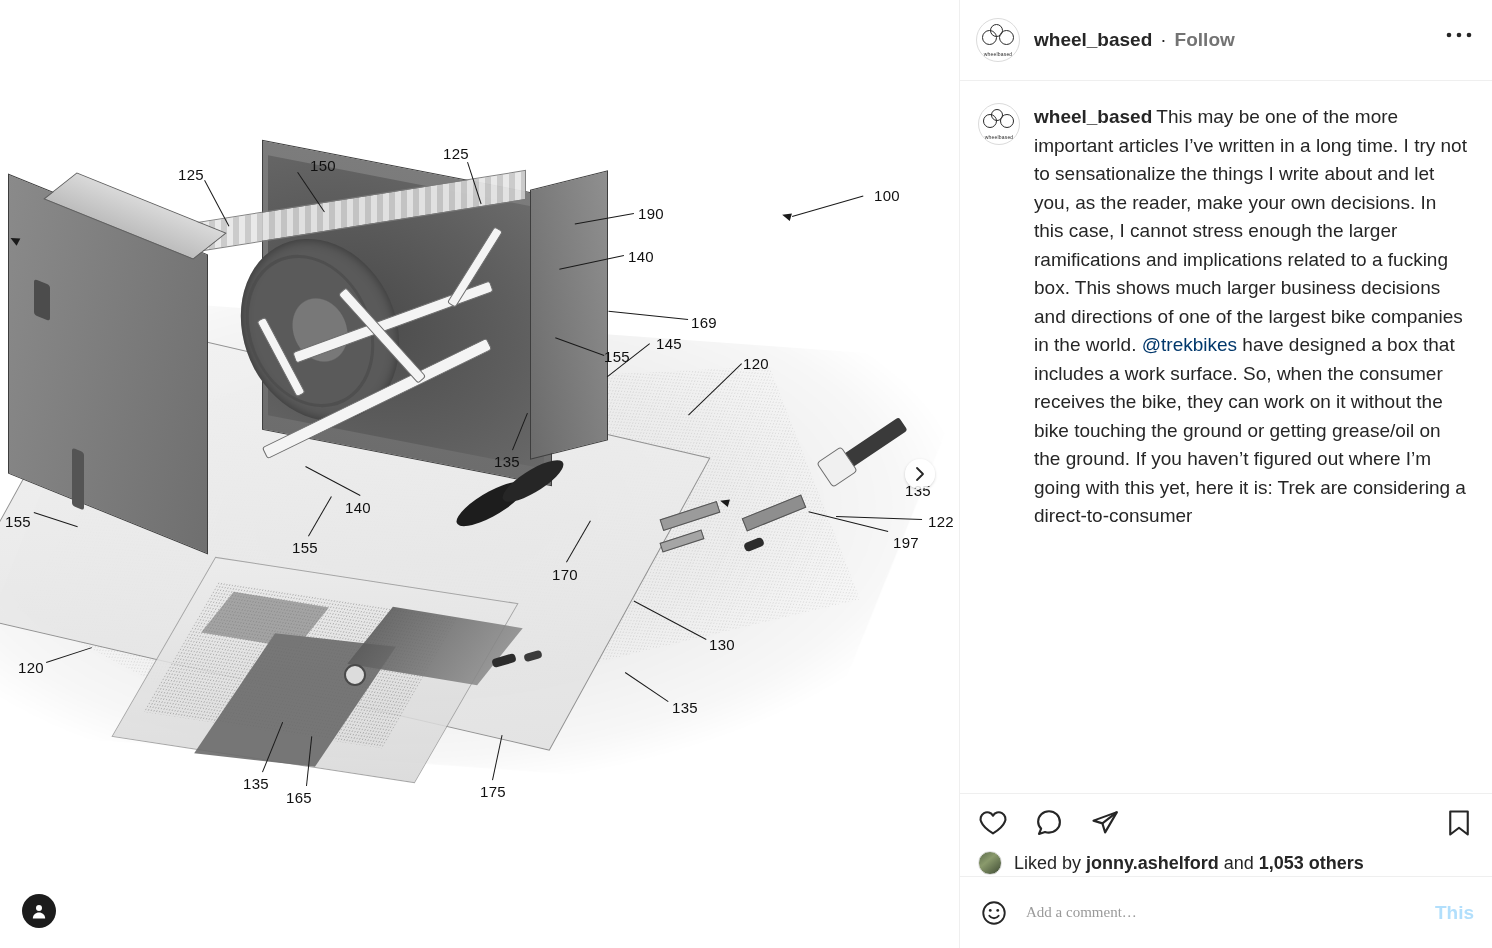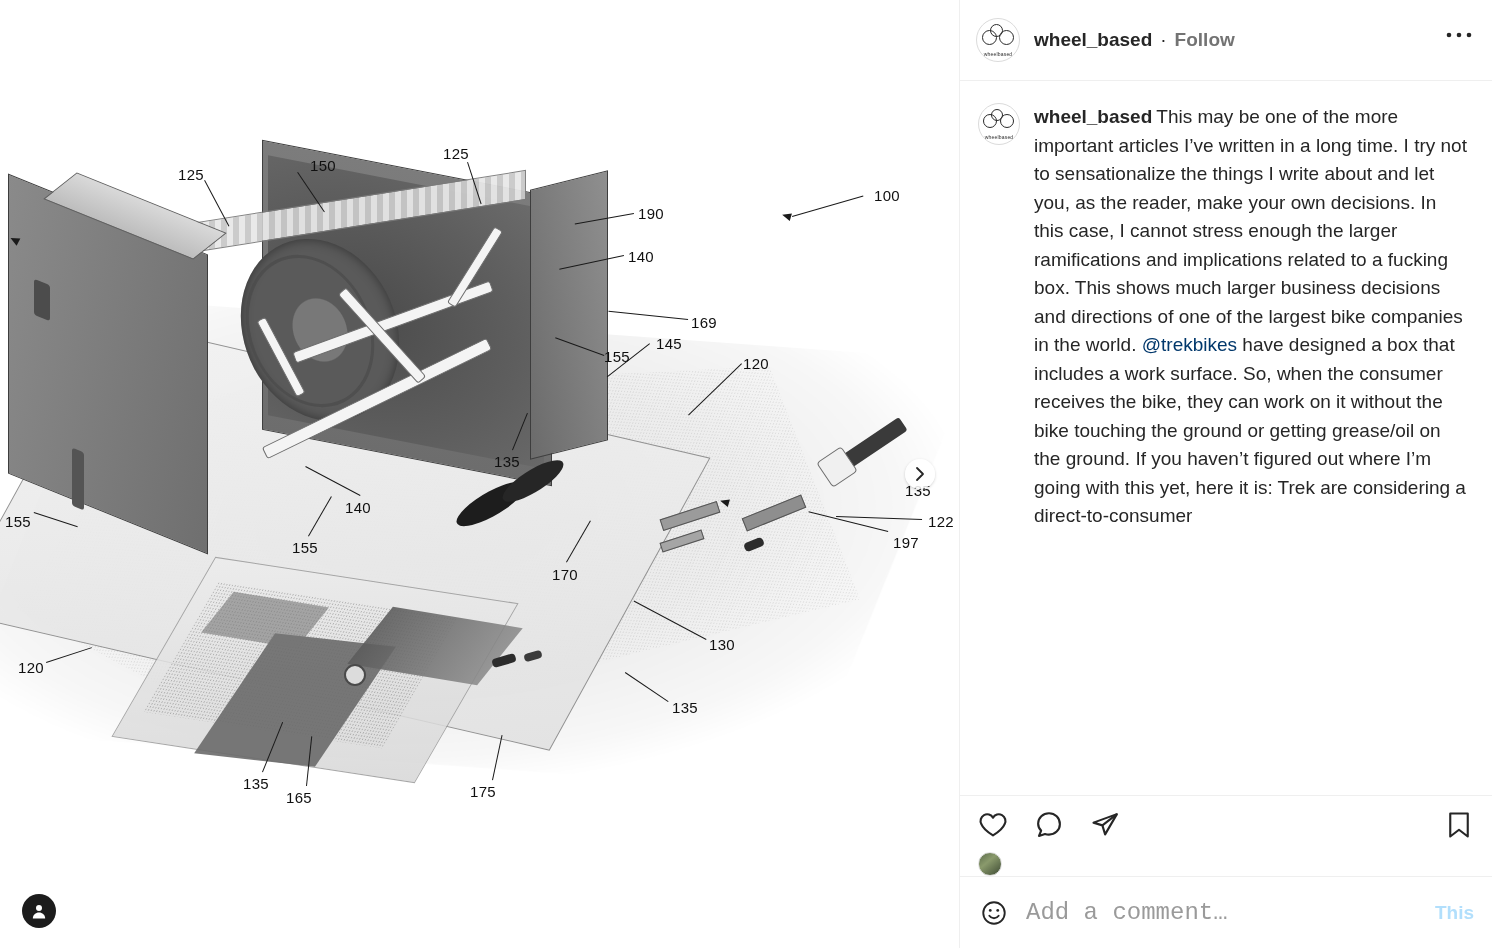--- a/index.html
+++ b/index.html
@@ -398,23 +398,23 @@
     padding: 0 18px;
   }
   .emoji-btn {
     width: 32px; height: 32px; flex: 0 0 32px;
     margin-right: 14px;
     display: flex; align-items: center; justify-content: center;
   }
   .comment-input {
     flex: 1 1 auto;
     border: none; outline: none;
-    font-size: 24px;
+    font-size: 15px;
     color: #262626;
-    font-family: Liberation Mono, monospace;
+    font-family: Liberation Serif, serif;
   }
   .comment-input::placeholder { color: #9a9a9a; }
   .post-btn {
     color: #b2dffc;
     font-size: 19px;
     font-weight: bold;
     margin-left: 12px;
   }
 </style>
 </head>
@@ -504,21 +504,21 @@
           <span class="callout" style="left: 928px; top: 513px;">122</span>
           <span class="callout" style="left: 893px; top: 534px;">197</span>
           <span class="callout" style="left: 5px; top: 513px;">155</span>
           <span class="callout" style="left: 292px; top: 539px;">155</span>
           <span class="callout" style="left: 552px; top: 566px;">170</span>
           <span class="callout" style="left: 709px; top: 636px;">130</span>
           <span class="callout" style="left: 18px; top: 659px;">120</span>
           <span class="callout" style="left: 672px; top: 699px;">135</span>
           <span class="callout" style="left: 243px; top: 775px;">135</span>
           <span class="callout" style="left: 286px; top: 789px;">165</span>
-          <span class="callout" style="left: 470px; top: 783px;">175</span>
+          <span class="callout" style="left: 480px; top: 783px;">175</span>
         </div>
 
       <div class="arrow" style="left:782px; top:212px; transform:rotate(196deg);"></div>
       <div class="leader" style="left:792px; top:216px; width:74px; transform:rotate(-16deg);"></div>
       <div class="arrow" style="left:10px; top:236px; transform:rotate(208deg);"></div>
       <div class="arrow" style="left:720px; top:498px; transform:rotate(196deg);"></div>
 
       <div class="fig-label">Fi</div>
     </div>
 
@@ -595,20 +595,26 @@
       <span class="act-spacer"></span>
       <span class="act-icon" style="margin-right:0;">
         <svg width="30" height="30" viewBox="0 0 24 24">
           <path d="M5 2.8h14v18.4l-7-5.4-7 5.4z" fill="none" stroke="#262626" stroke-width="1.7" stroke-linejoin="round"></path>
         </svg>
       </span>
     </div>
 
     <div class="likes">
       <span class="like-avatar"></span>
+      <span>
+        <span>Liked by</span>
+        <b>jonny.ashelford</b>
+        <span>and</span>
+        <b>1,053 others</b>
+      </span>
     </div>
 
 
     <div class="comment-bar">
       <span class="emoji-btn">
         <svg width="28" height="28" viewBox="0 0 24 24">
           <circle cx="12" cy="12" r="9.2" fill="none" stroke="#262626" stroke-width="1.6"></circle>
           <circle cx="8.8" cy="9.8" r="1.2" fill="#262626"></circle>
           <circle cx="15.2" cy="9.8" r="1.2" fill="#262626"></circle>
           <path d="M8 14.4c1 1.4 2.4 2.1 4 2.1s3-0.7 4-2.1" fill="none" stroke="#262626" stroke-width="1.6" stroke-linecap="round"></path>

